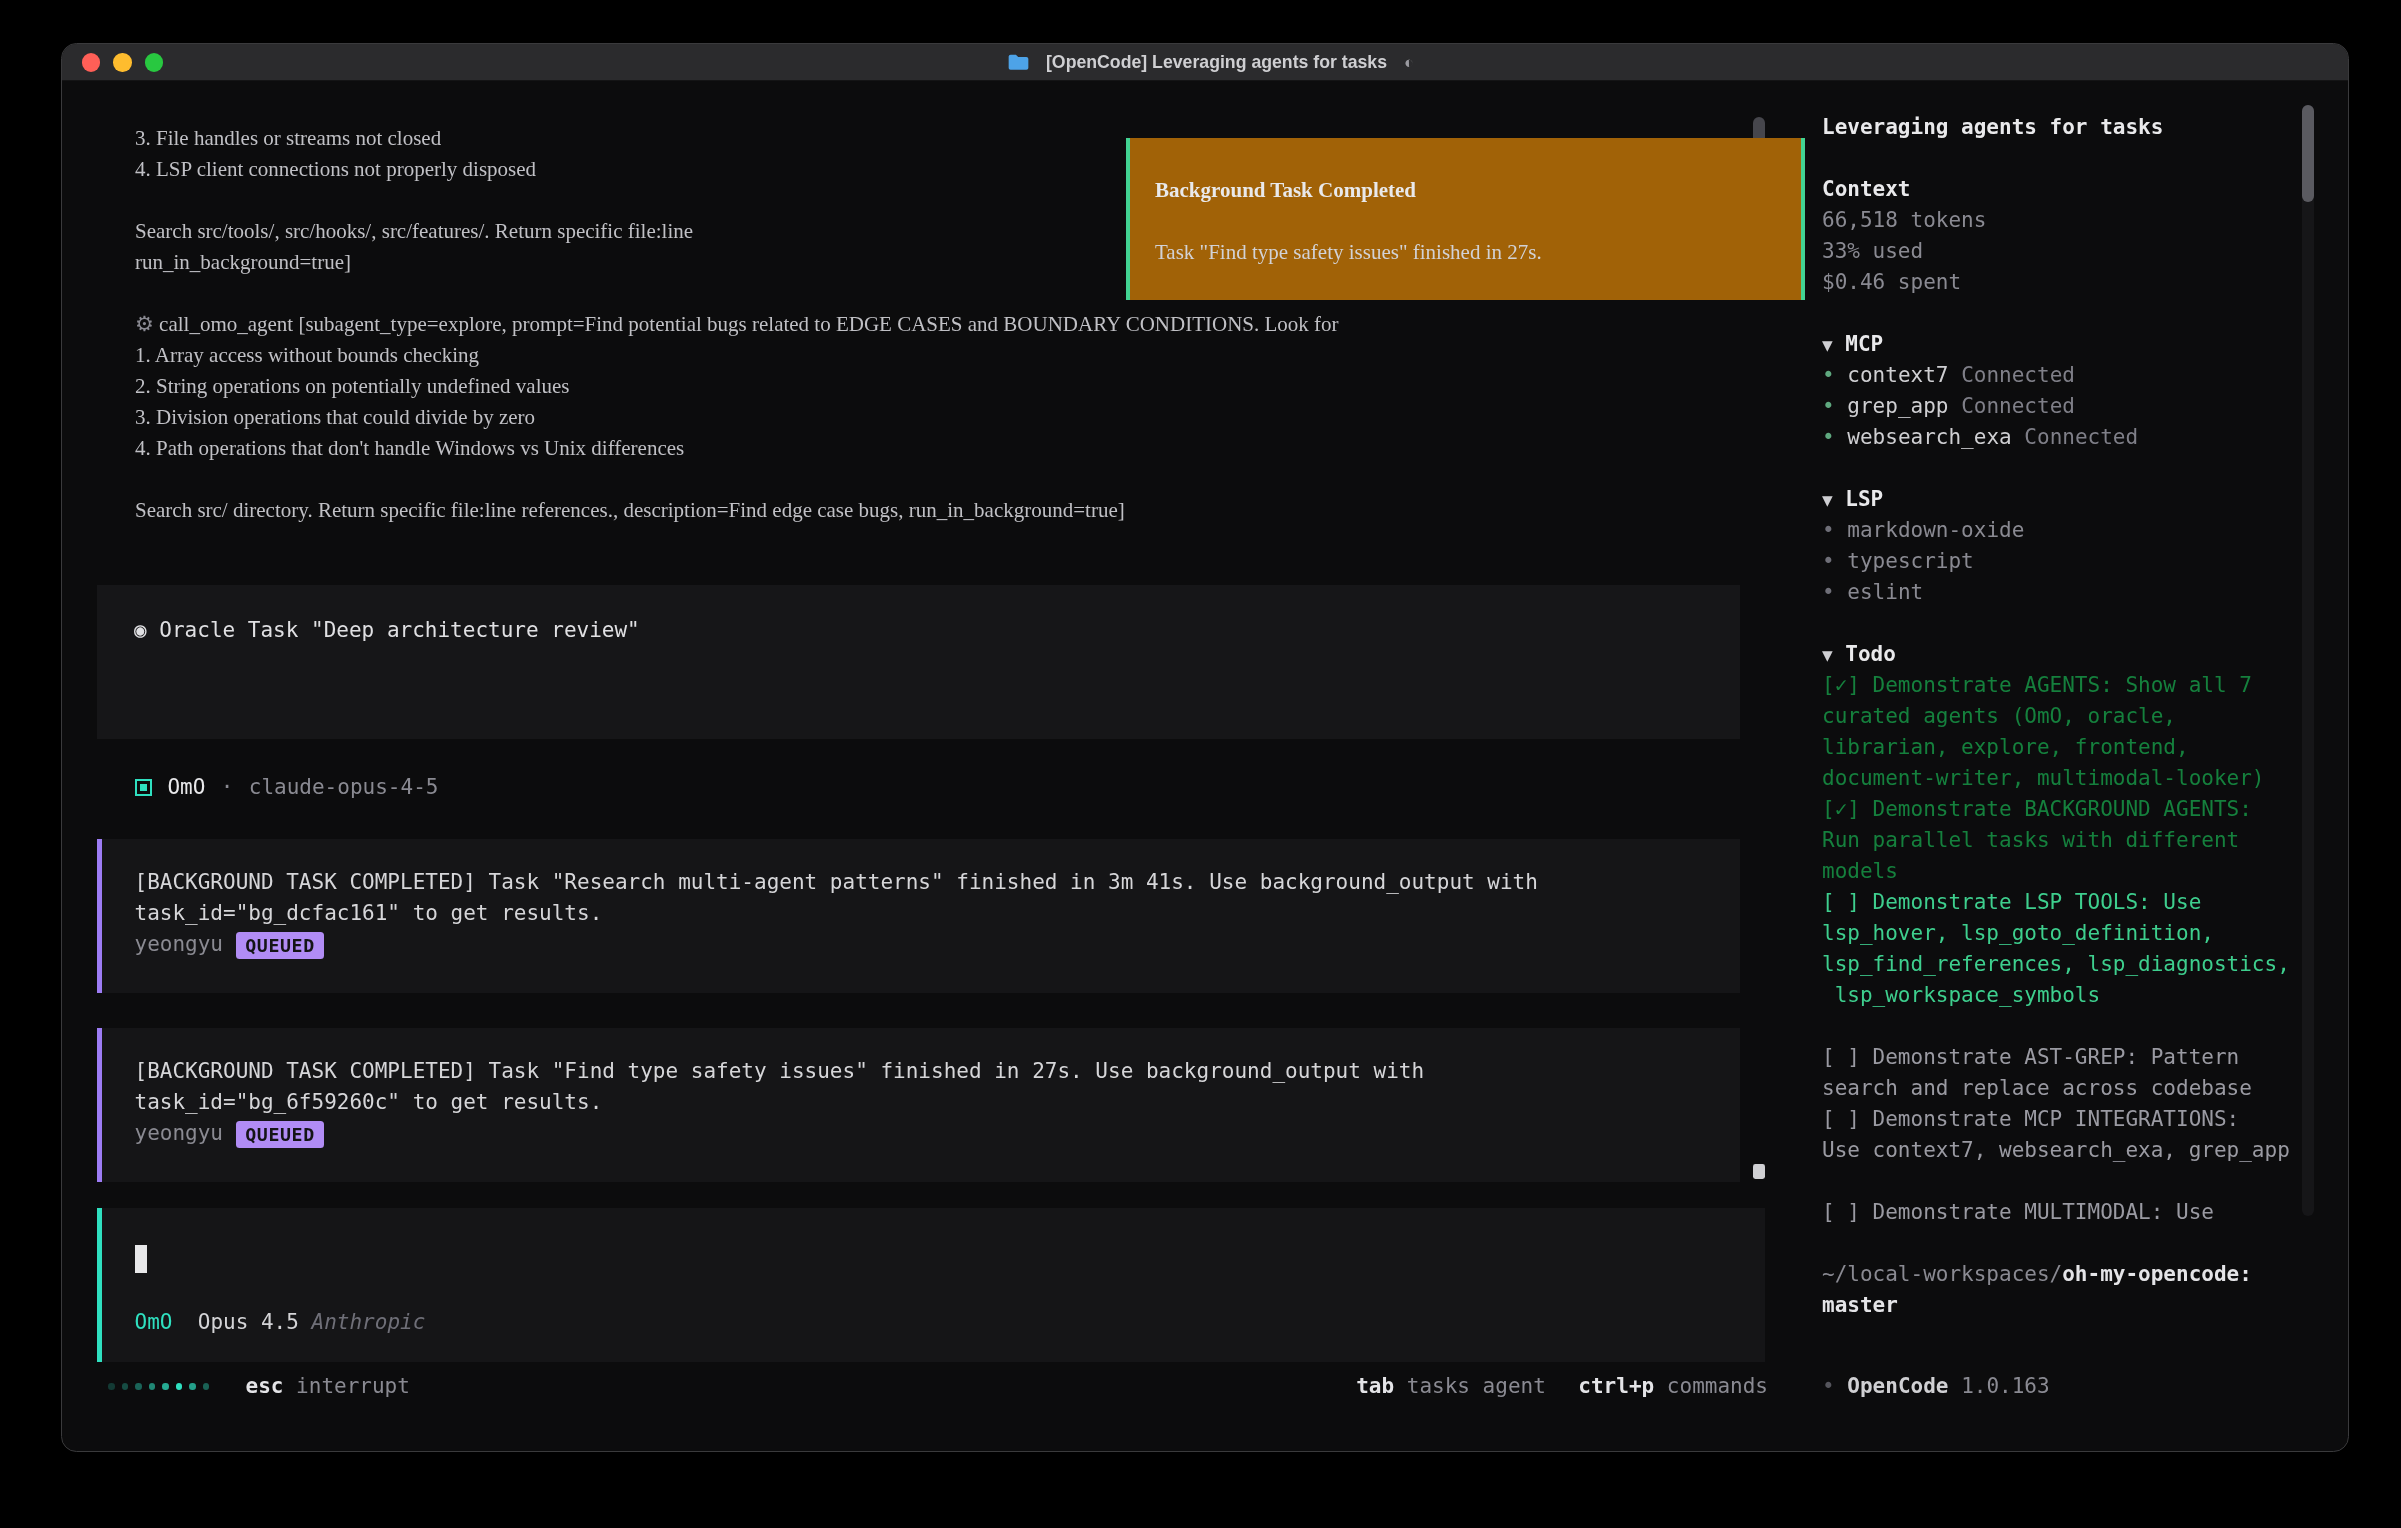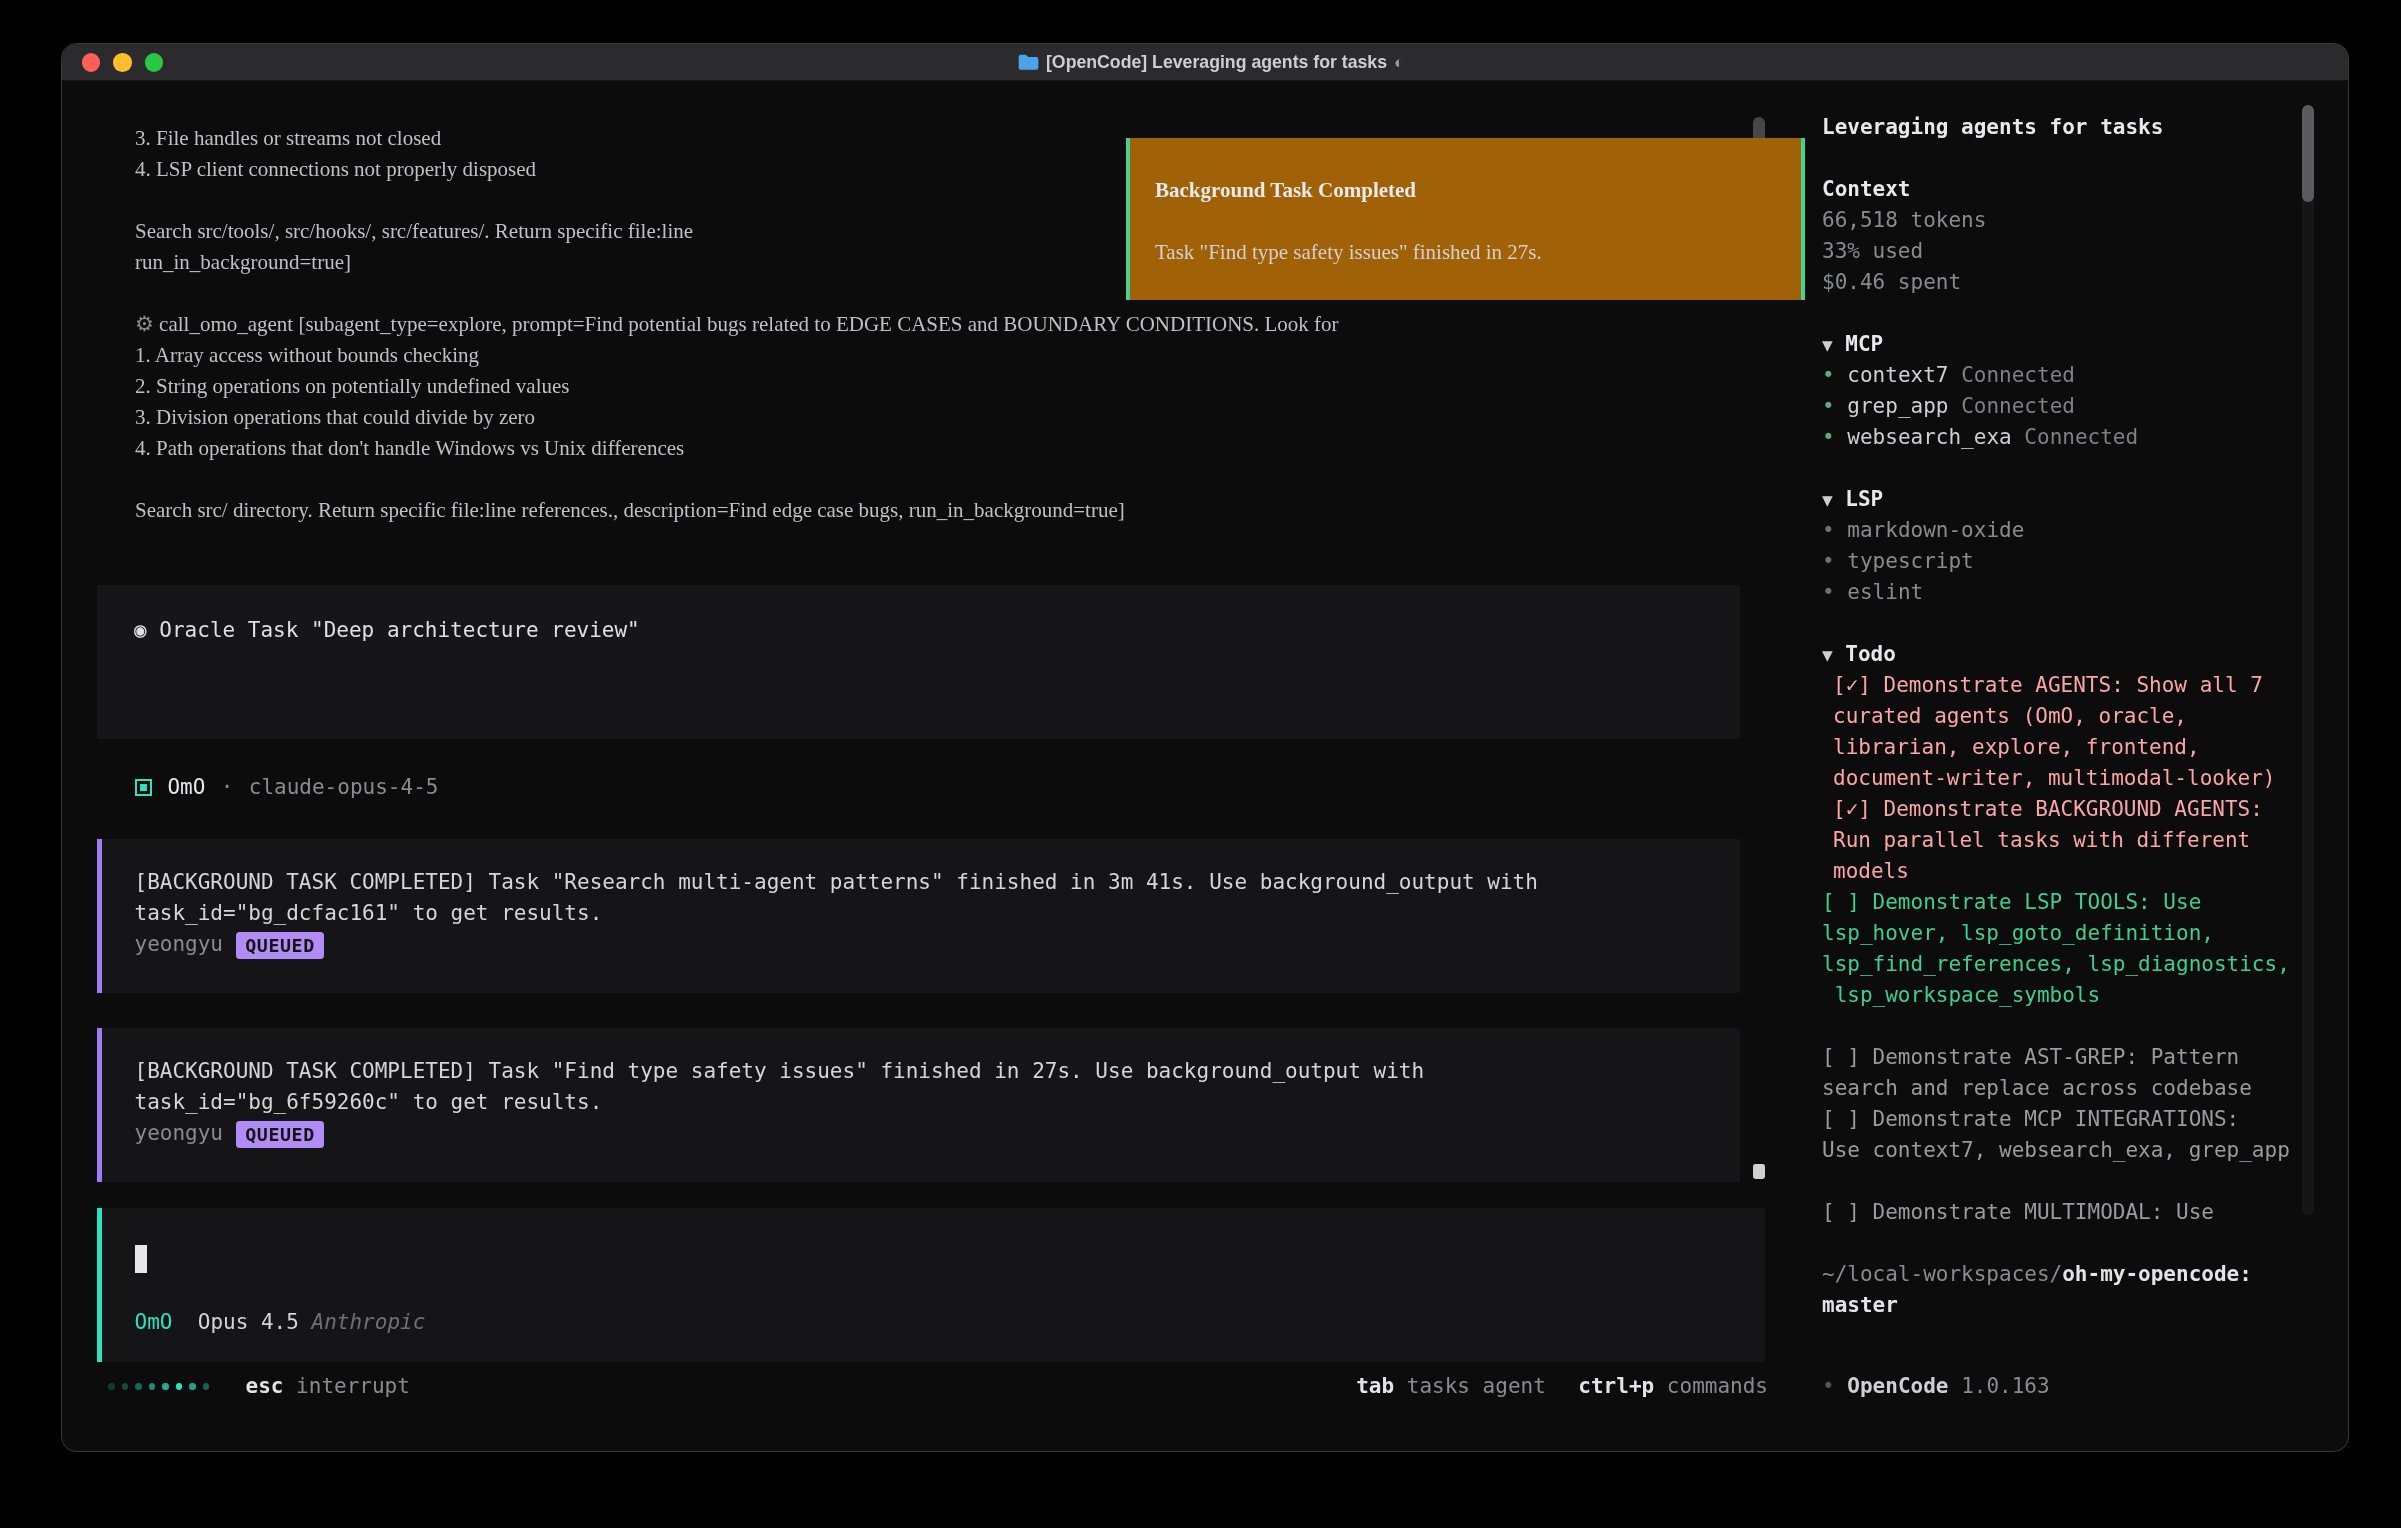--- a/index.html
+++ b/index.html
@@ -9,21 +9,21 @@
   .window { position:absolute; left:61px; top:43px; width:2288px; height:1409px;
             background:#0c0c0d; border:1.2px solid #3a3a3c; border-radius:15.4px;
             overflow:hidden; box-shadow:0 23.6px 83px rgba(0,0,0,.85); }
 
   
   .titlebar { height:37px; background:#2b2b2d; border-bottom:1.2px solid #141415;
               display:flex; align-items:center; position:relative; }
   .traffic { position:absolute; left:20px; top:0; height:37px; display:flex; align-items:center; gap:13px; }
   .tl { width:18.3px; height:18.3px; border-radius:50%; display:inline-block; }
   .tl.red{background:#ff5f57}.tl.yellow{background:#febc2e}.tl.green{background:#28c840}
-  .title { margin:0 auto; display:flex; align-items:center; gap:7px;
+  .title { margin:0 auto; display:flex; align-items:center; gap:17px;
            font-family:"Liberation Sans",sans-serif; font-size:17.7px; font-weight:600;
            color:#cfcfd2; line-height:37px;padding-left:12px; }
   .folder { width:21px; height:17.7px; }
   .title-badge { color:#9a9aa0; font-size:16.5px; }
 
   
   .winbody { position:relative; width:100%; height:1370px; }
   .main { position:absolute; left:0; top:0; width:1735px; height:100%; }
   .sidebar { position:absolute; left:1735px; top:0; width:553px; height:100%;
              padding:31px 0 0 25px; }
@@ -105,21 +105,21 @@
 
   
   .s-title { color:#e9e9eb; font-weight:700; }
   .s-heading { color:#e9e9eb; font-weight:700; }
   .s-marker { color:#cfcfd2; font-weight:400; font-size:17.7px; }
   .bullet-mcp { color:#5fa97f; }
   .bullet-lsp { color:#6f6f78; }
   .s-name { color:#cfcfd2; }
   .s-status { color:#7f7f88; }
   .s-dim { color:#8a8a92; }
-  .todo-done { color:#fca5a5;margin-left:11px; }
+  .todo-done { color:#15803d; }
   .todo-active { color:#3ecf8e; }
   .todo-pending { color:#9a9aa2; }
   .ws-prefix { color:#8a8a92; }
   .ws-repo, .ws-branch { color:#e4e4e7; font-weight:700; }
   .version-line { position:absolute; left:25px; top:1290px; white-space:pre; }
   .v-bullet { color:#55555c; }
   .v-name { color:#d0d0d3; font-weight:700; }
   .v-num { color:#8a8a92; }
 </style>
 </head>

